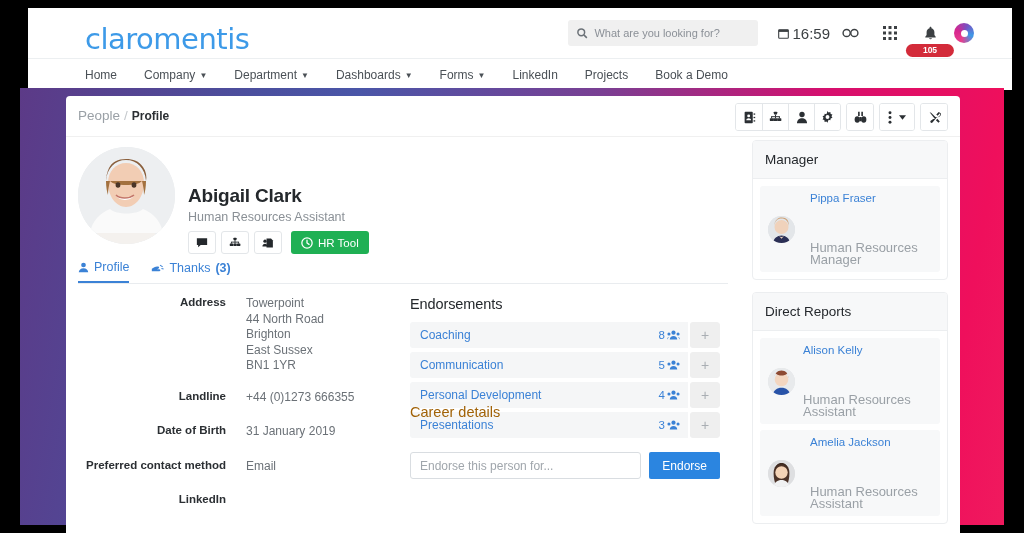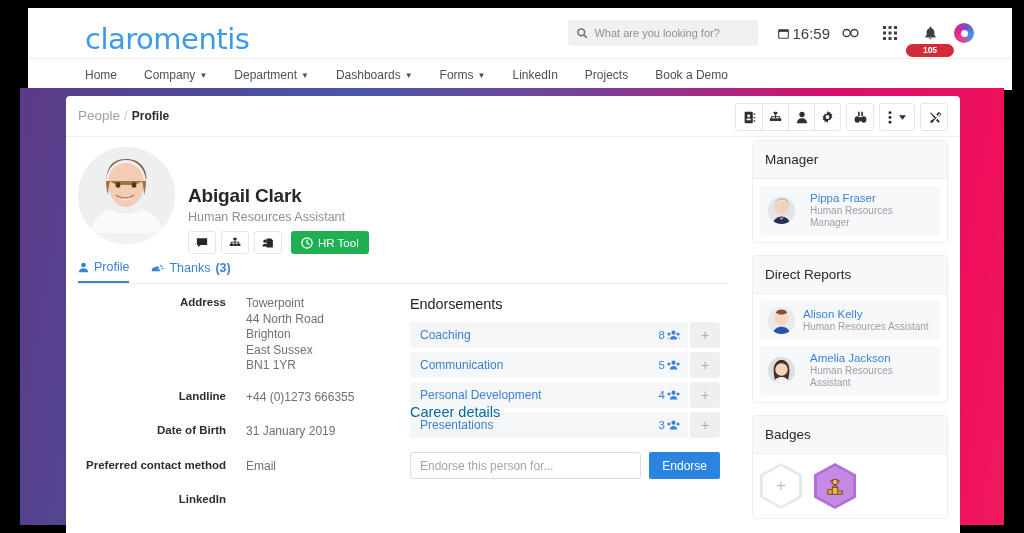--- a/index.html
+++ b/index.html
@@ -143,34 +143,34 @@
   .endo-form { display: flex; gap: 8px; margin-top: 14px; align-items: center; }
   .endo-input {
     flex: 1; height: 27px; border: 1px solid #d9dde1; border-radius: 3px; padding: 0 9px;
     font-size: 12px; color: #555; outline: none; font-family: "Liberation Sans", sans-serif; background:#fff;
   }
   .endo-input::placeholder { color: #a0a6ac; }
   .endo-btn {
     height: 27px; background: #2b85e0; color: #fff; font-size: 12px; border: none; border-radius: 2px;
     padding: 0 13px; font-family: "Liberation Sans", sans-serif;
   }
-  .career-h { position: absolute; left: 344px; top: 308px; font-size: 14.5px; color: #0369a1; }
+  .career-h { position: absolute; left: 344px; top: 308px; font-size: 14.5px; color: #a16207; }
 
   
   .rcol { position: absolute; right: 12px; top: 44px; width: 196px; }
   .panel { background: #fff; border: 1px solid #eceef0; border-radius: 4px; margin-bottom: 12px; overflow: hidden; }
   .panel-h { background: #f7f8f9; padding: 11px 12px; font-size: 13.5px; color: #24282c; border-bottom: 1px solid #eceef0; }
   .panel-b { padding: 7px; }
   .person {
     display: flex; align-items: center; gap: 8px; background: #f7f8f9; border-radius: 3px; padding: 6px 8px; margin-bottom: 6px;
   }
   .person:last-child { margin-bottom: 0; gap: 15px; }
   .p-av { width: 27px; height: 27px; border-radius: 50%; overflow: hidden; flex: 0 0 27px; background: #dfe2e5; }
   .p-name { font-size: 11.5px; color: #3b82d6; font-weight: 500; line-height: 13px; }
-  .p-role { font-size: 10px; color: #9aa0a6; line-height: 12px; }
+  .p-role { font-size: 13px; color: #9aa0a6; line-height: 12px; margin-top: 37px; }
 
   .badges-b { padding: 9px 7px; display: flex; gap: 8px; align-items: center; }
   .hexwrap { width: 46px; height: 46px; position: relative; }
   .hex {
     width: 42px; height: 46px; clip-path: polygon(50% 0%, 100% 25%, 100% 75%, 50% 100%, 0% 75%, 0% 25%);
     display: flex; align-items: center; justify-content: center;
   }
   .hex-add { background: #e6e8ea; }
   .hex-add-in {
     width: 36px; height: 40px; clip-path: polygon(50% 0%, 100% 25%, 100% 75%, 50% 100%, 0% 75%, 0% 25%);

